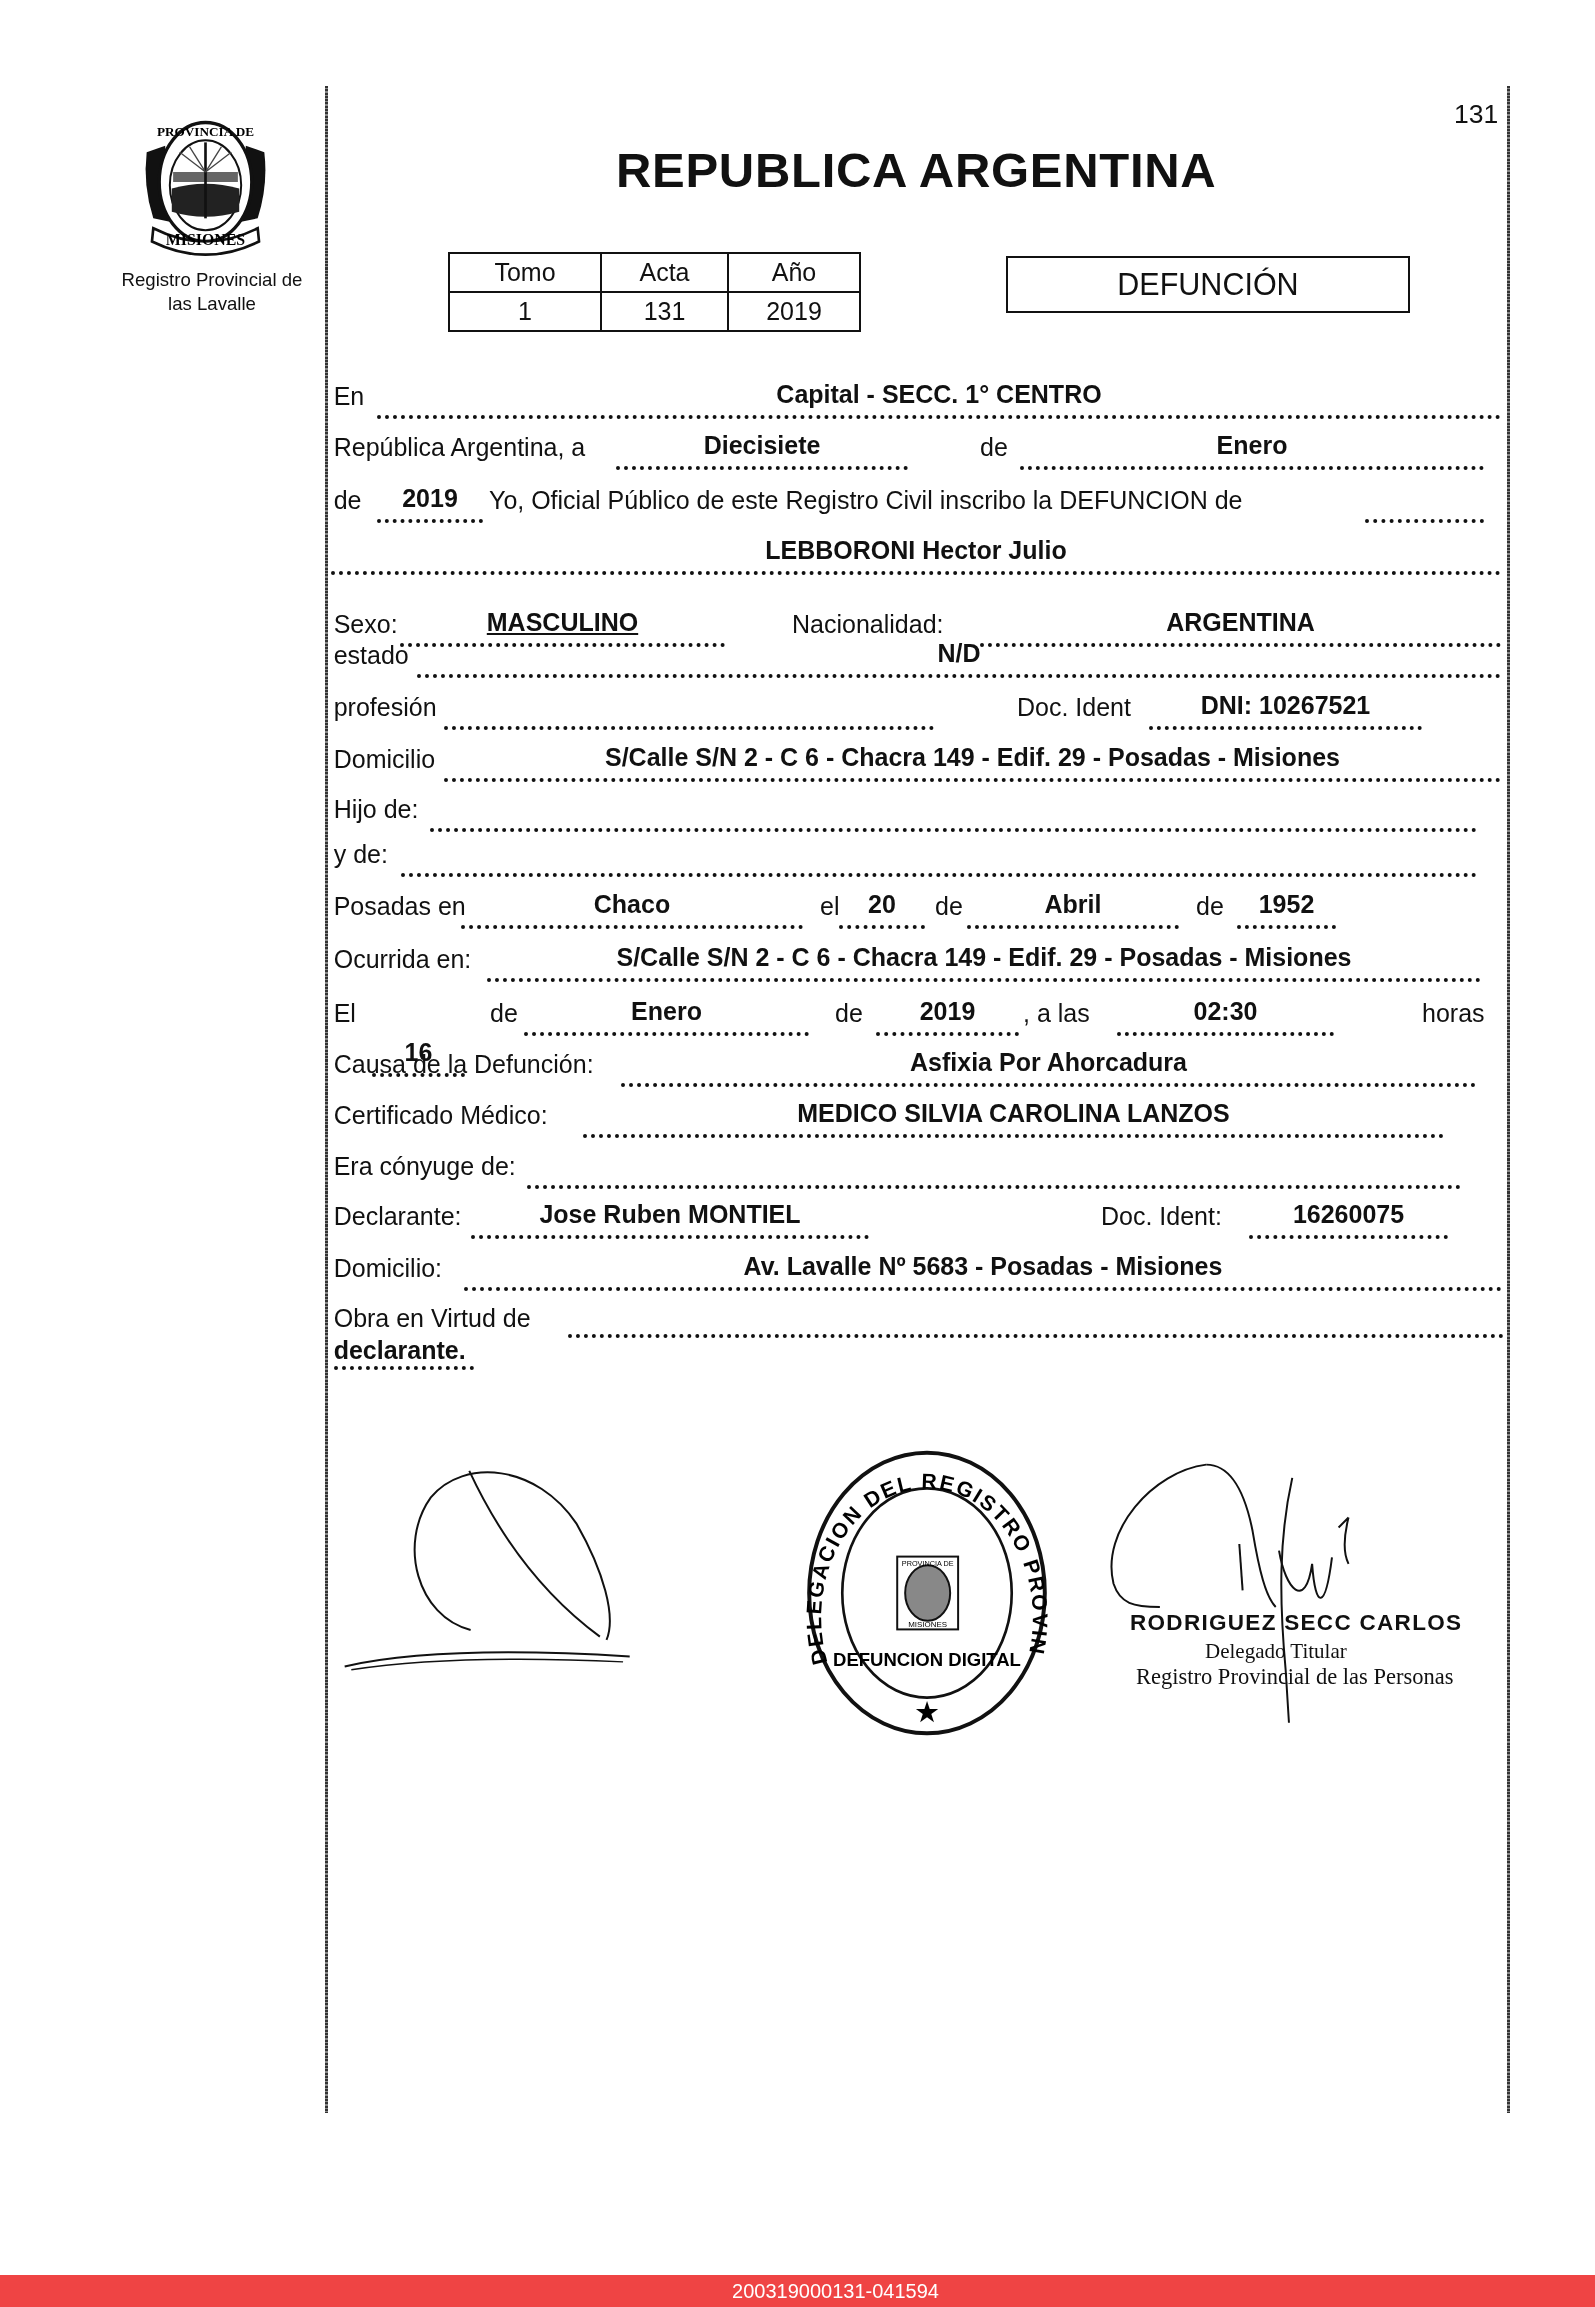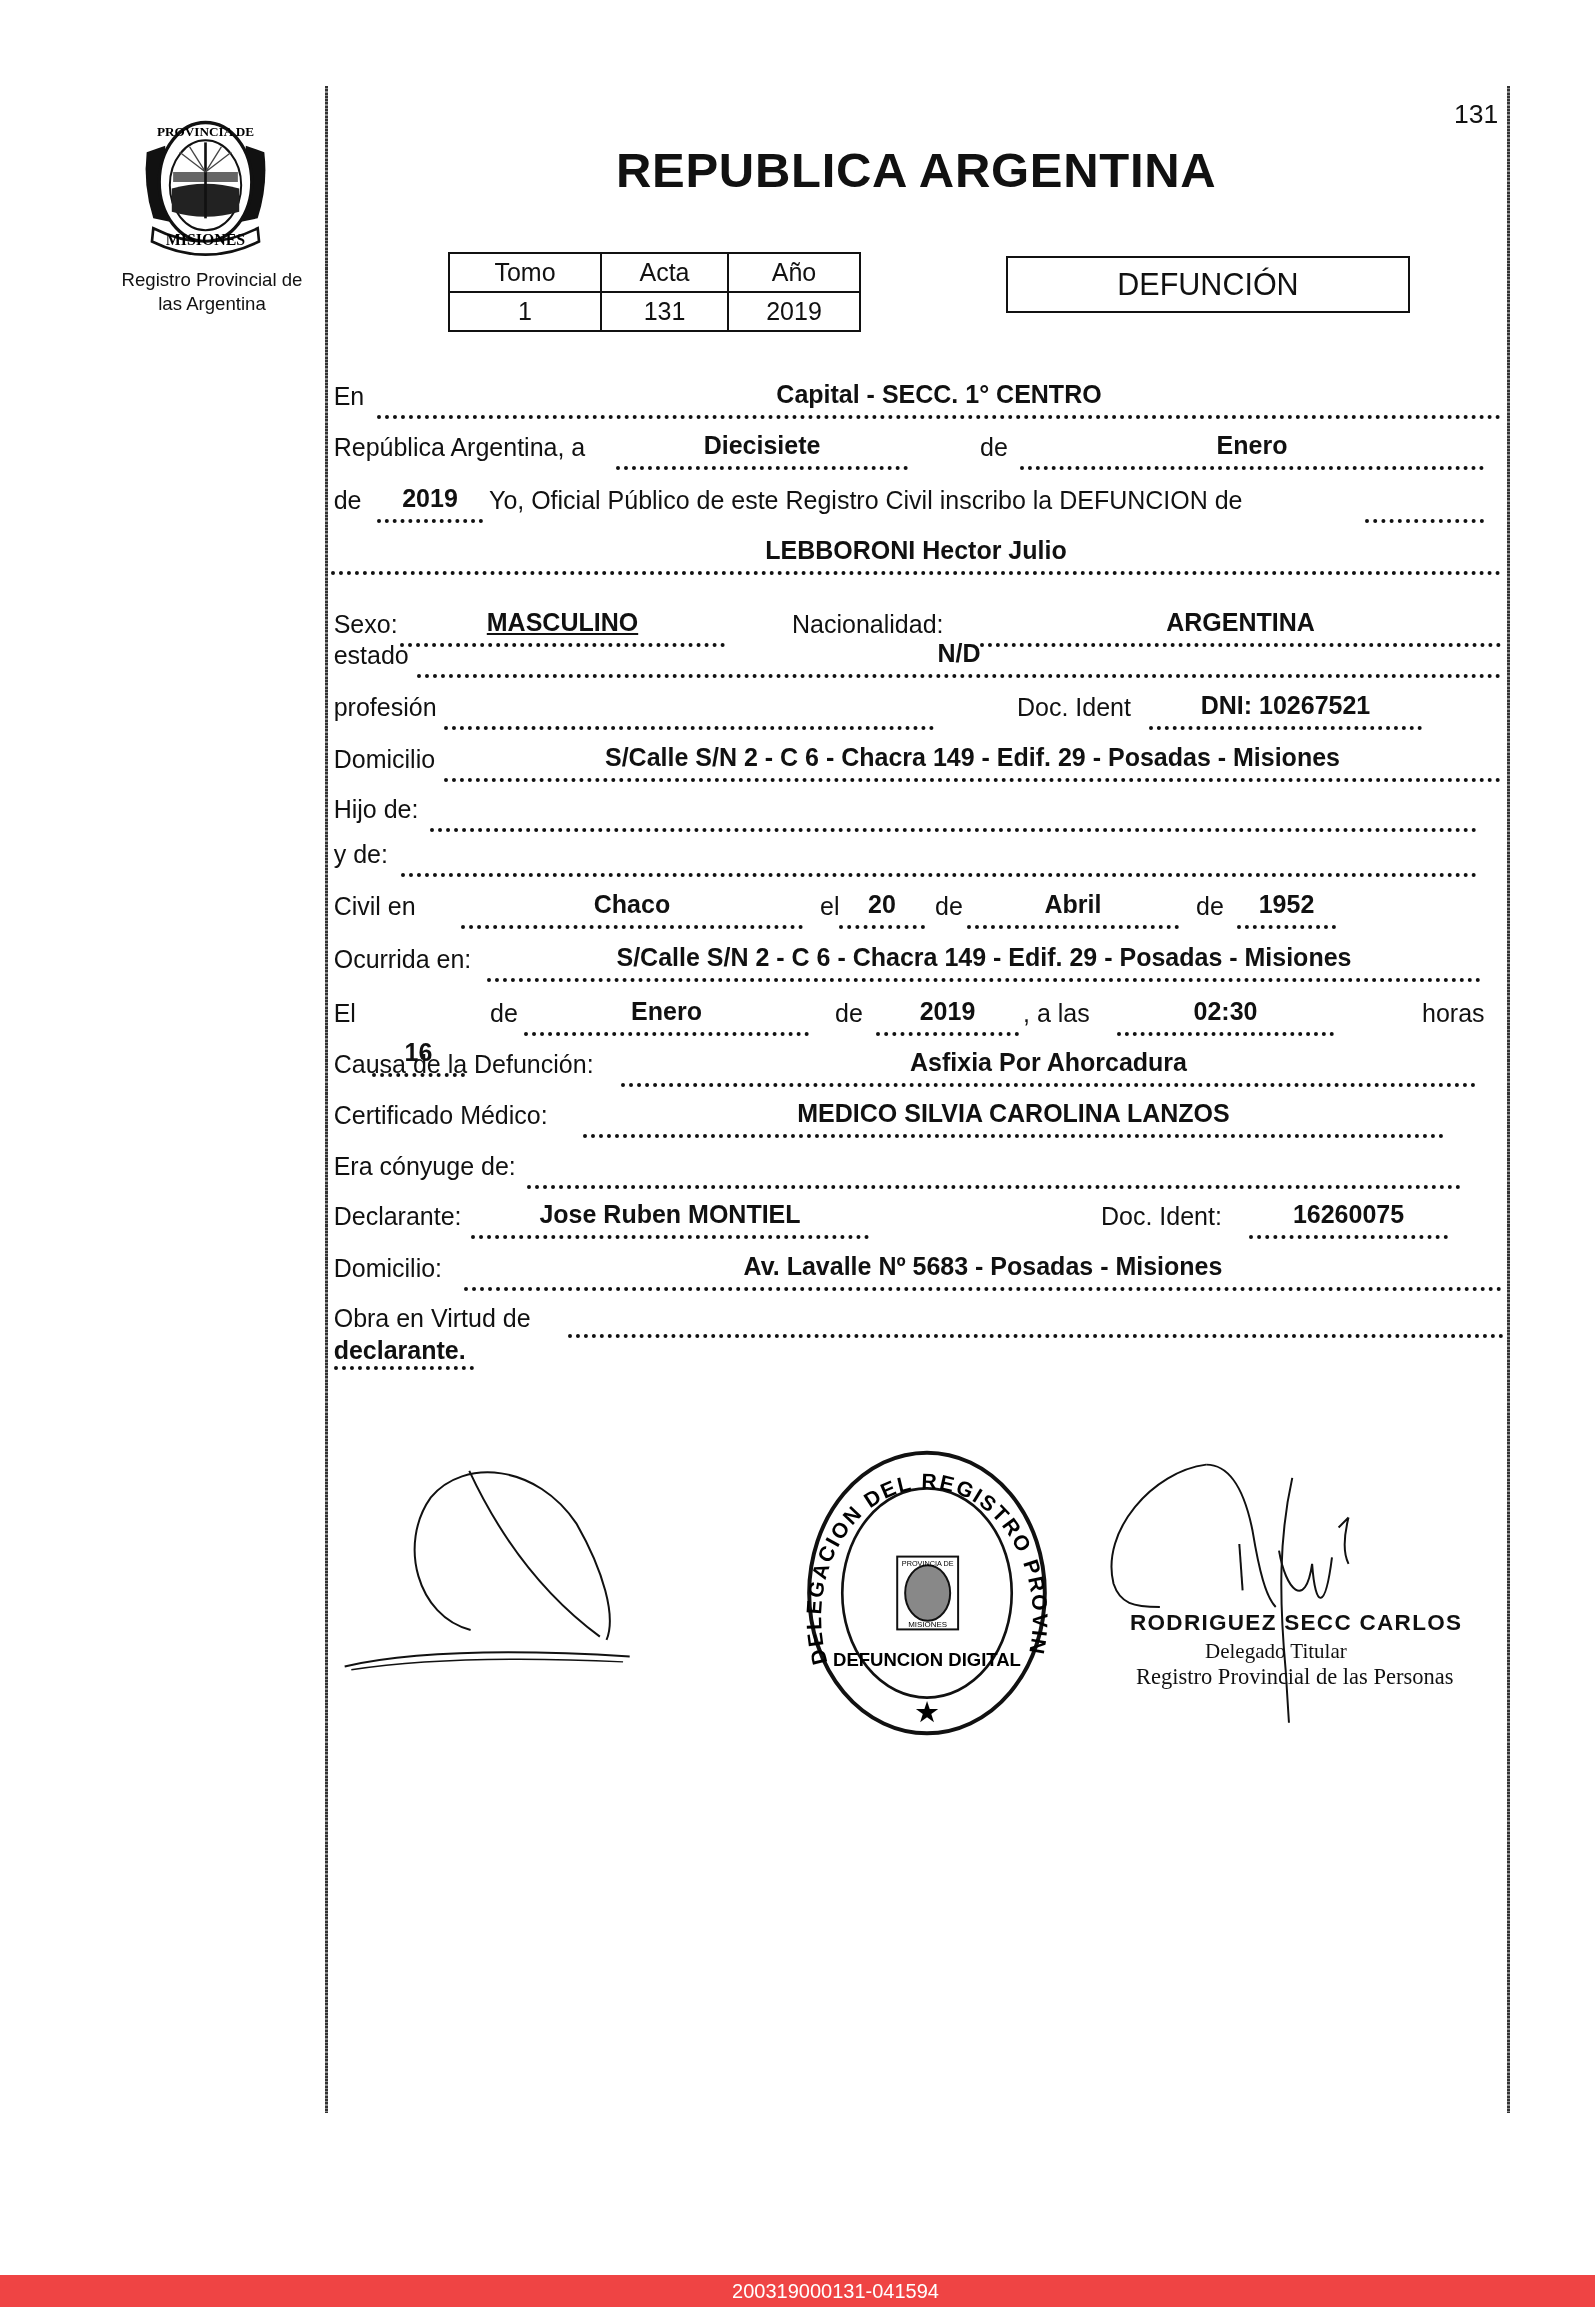--- a/index.html
+++ b/index.html
@@ -75,21 +75,21 @@
       <line x1="99" y1="100" x2="75" y2="62"></line>
         <line x1="99" y1="100" x2="123" y2="62"></line>
     </g>
     <path d="M20 185 Q99 225 178 185 L180 205 Q99 245 18 205 Z" fill="#fff" stroke="#111" stroke-width="4"></path>
     <text x="99" y="45" font-size="20" text-anchor="middle" font-family="Liberation Serif, serif" font-weight="bold">PROVINCIA DE</text>
     <text x="99" y="210" font-size="24" text-anchor="middle" font-family="Liberation Serif, serif" font-weight="bold">MISIONES</text>
   </svg>
 </div>
 <div class="abs logo-caption">
   <div>Registro Provincial de</div>
-  <div>las Argentina</div>
+  <div>las Lavalle</div>
 </div>
 
 <table class="tomo">
   <tbody>
       <tr>
     <td class="c1">Tomo</td>
     <td class="c2">Acta</td>
     <td class="c3">Año</td>
   </tr>
   <tr>
@@ -153,21 +153,21 @@
   <span class="lbl" style="left:2.7px;">Hijo de:</span>
   <span class="fld" style="left:99px; width:1047px;"></span>
 </div>
 
 <div class="row" style="top:836px;">
   <span class="lbl" style="left:2.7px;">y de:</span>
   <span class="fld" style="left:70px; width:1076px;"></span>
 </div>
 
 <div class="row" style="top:888px;">
-  <span class="lbl" style="left:2.7px;">Civil en</span>
+  <span class="lbl" style="left:2.7px;">Posadas en</span>
   <span class="fld" style="left:130px; width:342px;">Chaco</span>
   <span class="lbl" style="left:489px;">el</span>
   <span class="fld" style="left:508px; width:86px;">20</span>
   <span class="lbl" style="left:604px;">de</span>
   <span class="fld" style="left:636px; width:212px;">Abril</span>
   <span class="lbl" style="left:865px;">de</span>
   <span class="fld" style="left:906px; width:99px;">1952</span>
 </div>
 
 <div class="row" style="top:941px;">

